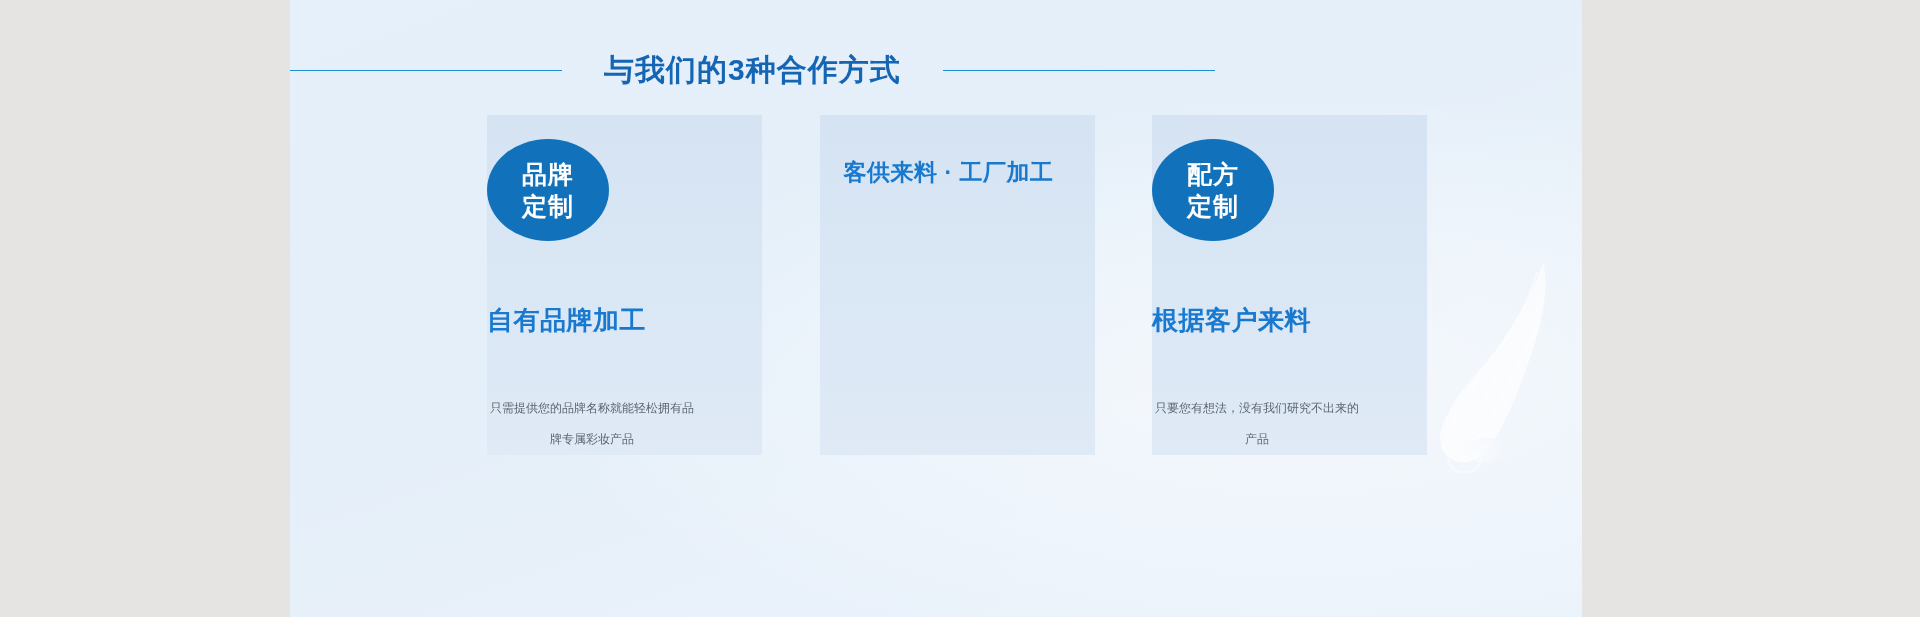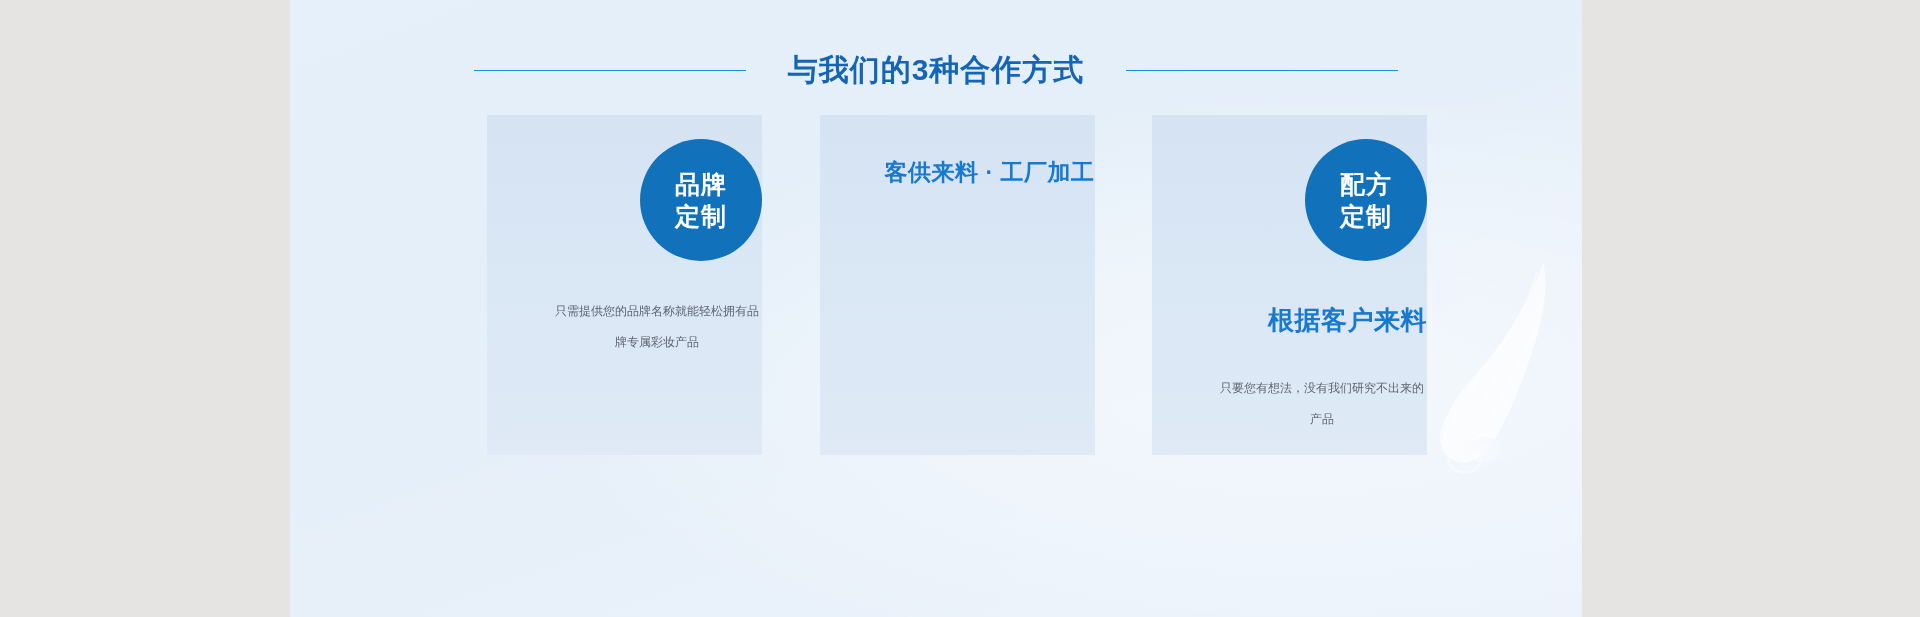--- a/index.html
+++ b/index.html
@@ -40,21 +40,20 @@
     opacity:.85;
   }
 
   
   #title-row{
     position:absolute;
     left:0; top:55px;
     width:1292px;
     display:flex;
     align-items:center;
-    justify-content:center;
     gap:0;
   }
   .title-rule{
     height:1px;
     width:272px;
     background:#1a8fd8;
   }
   .title-rule.left{ margin-right:42px; }
   .title-rule.right{ margin-left:42px; }
   #title-text{
@@ -74,21 +73,22 @@
     display:flex;
     justify-content:space-between;
   }
   .card{
     width:275px;
     height:340px;
     background:linear-gradient(180deg,#d5e3f3 0%,#d9e6f4 40%,#dfeaf6 100%);
     position:relative;
     display:flex;
     flex-direction:column;
-    align-items:flex-end;
+    align-items:flex-start;
+    gap:20px;
   }
   .circle{
     width:122px; height:122px;
     border-radius:50%;
     background:#1172bb;
     margin-top:24px;
     display:flex;
     flex-direction:column;
     align-items:center;
     justify-content:center;
@@ -147,20 +147,21 @@
       <span class="title-rule right"></span>
     </div>
 
     <div id="cards">
 
       <div class="card">
         <div class="circle">
           <span>品牌</span>
           <span>定制</span>
         </div>
+        <div class="card-heading">自有品牌加工</div>
         <div class="card-body">只需提供您的品牌名称就能轻松拥有品牌专属彩妆产品</div>
       </div>
 
       <div class="card">
         <div class="card-heading compact">客供来料 · 工厂加工</div>
       </div>
 
       <div class="card">
         <div class="circle">
           <span>配方</span>

